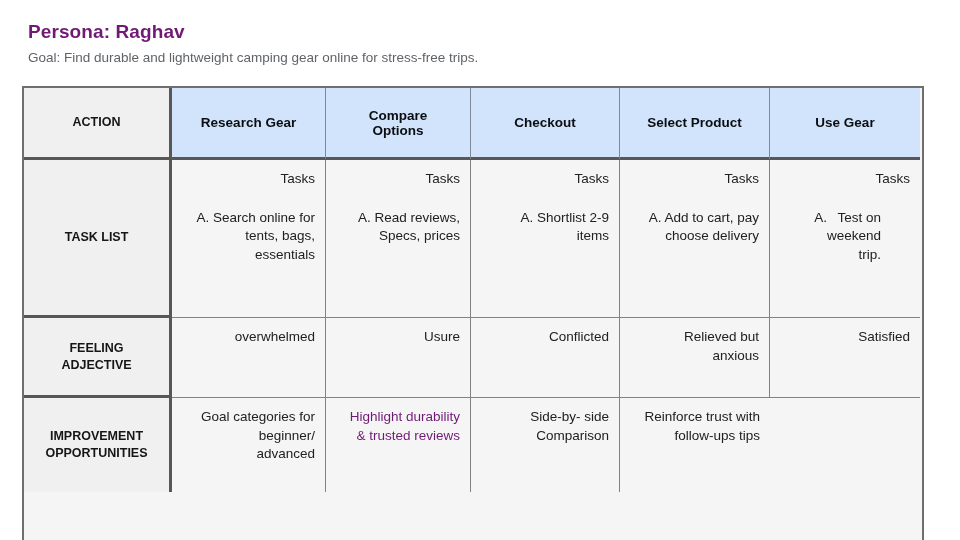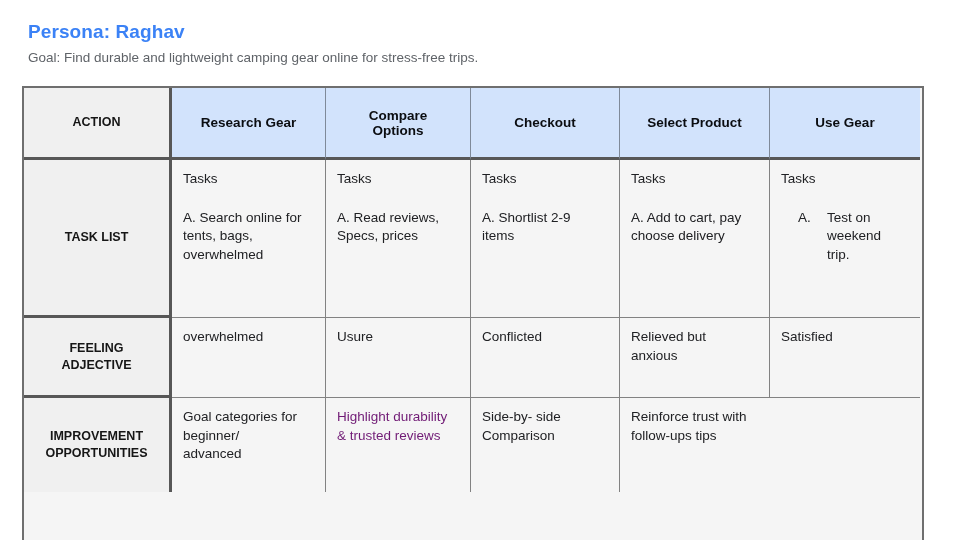--- a/index.html
+++ b/index.html
@@ -9,21 +9,21 @@
     background: #ffffff;
     position: relative;
     overflow: hidden;
   }
   .slide { position: absolute; inset: 0; background: #ffffff; }
 
   .title-block { position: absolute; left: 28px; top: 21px; }
   .page-title {
     font-size: 19px;
     font-weight: bold;
-    color: #3b82f6;
+    color: #701a75;
     letter-spacing: 0.1px;
   }
   .goal-subtitle {
     margin-top: 7px;
     font-size: 13.5px;
     color: #5f6368;
   }
 
   .persona-table {
     position: absolute;
@@ -75,20 +75,21 @@
 
   
   .body-cell {
     background: #f5f5f5;
     border-right: 1px solid #828282;
     border-bottom: 1px solid #828282;
     padding: 10px 10px 4px 11px;
     font-size: 13.5px;
     line-height: 1.38;
     color: #202124;
+    text-align: right;
   }
   .body-cell.lastcol { border-right: none; }
   .body-cell.lastrow { border-bottom: none; }
 
   .pre { white-space: pre-line; }
   .tasks-heading { margin-bottom: 20px; }
   .muted { color: #701a75; }
 
   .gear-list { display: flex; margin-top: 0; }
   .list-marker { margin-left: 17px; width: 29px; flex: 0 0 auto; }
@@ -111,21 +112,21 @@
     <div class="cell col-header-cell">Compare Options</div>
     <div class="cell col-header-cell">Checkout</div>
     <div class="cell col-header-cell">Select Product</div>
     <div class="cell col-header-cell last">Use Gear</div>
 
     <div class="cell row-label-cell">TASK LIST</div>
     <div class="cell body-cell">
       <div class="tasks-heading">Tasks</div>
       <div class="pre">A. Search online for
 tents, bags,
-overwhelmed</div>
+essentials</div>
     </div>
     <div class="cell body-cell">
       <div class="tasks-heading">Tasks</div>
       <div class="pre">A. Read reviews,
 Specs, prices</div>
     </div>
     <div class="cell body-cell">
       <div class="tasks-heading">Tasks</div>
       <div class="pre">A. Shortlist 2-9
 items</div>

